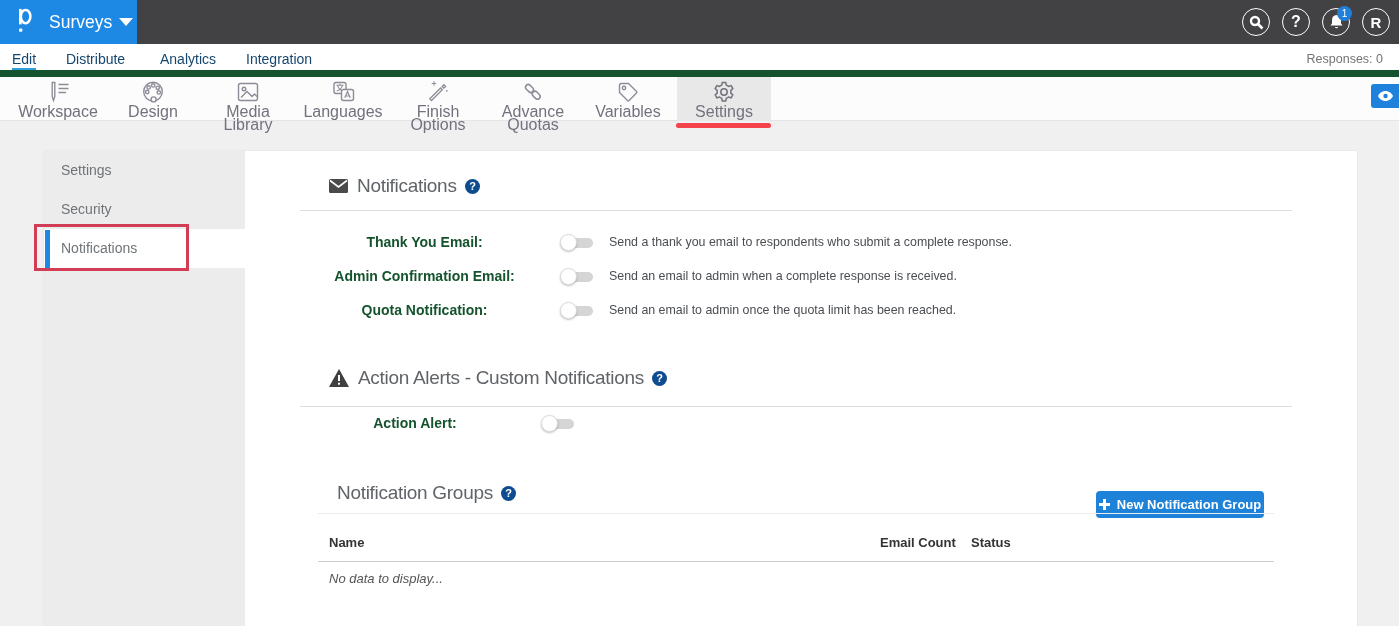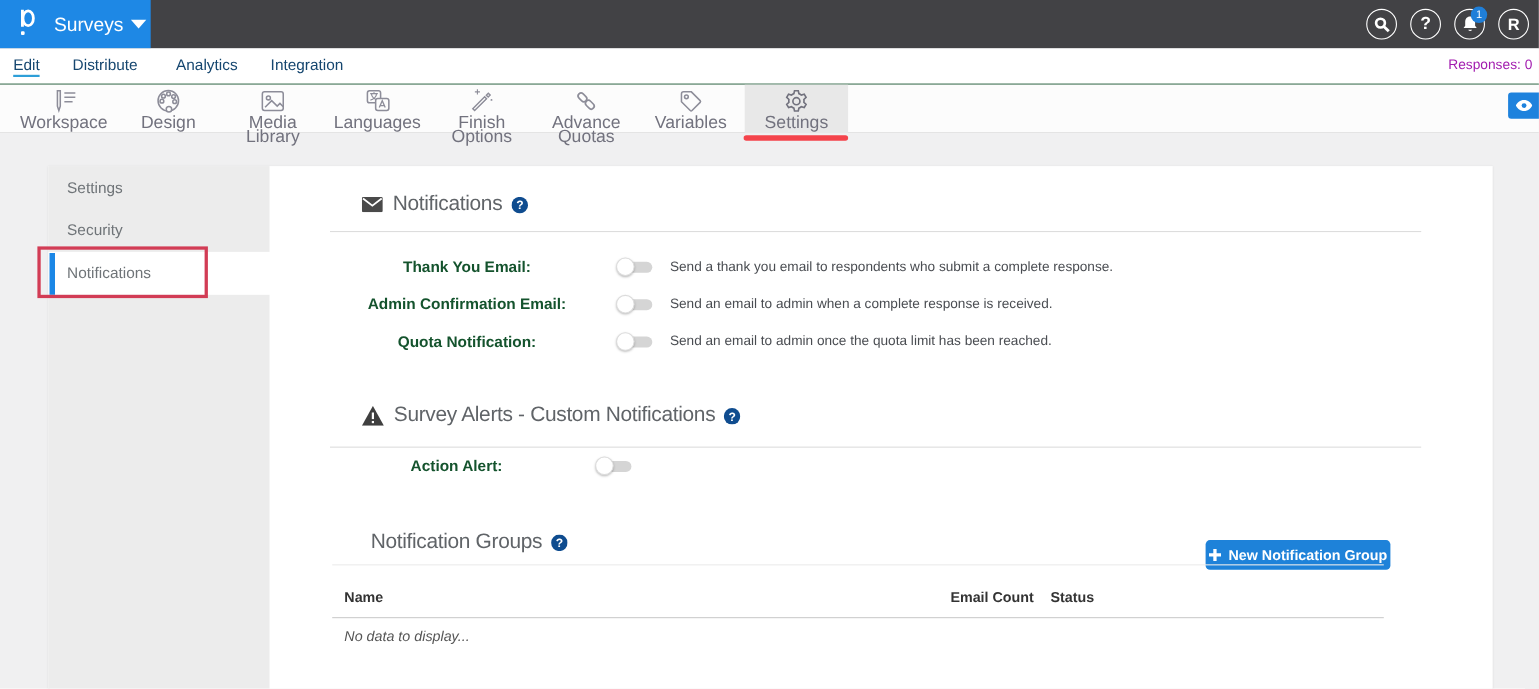--- a/index.html
+++ b/index.html
@@ -15,24 +15,24 @@
   .crumbs { position:absolute; left:167px; top:0; height:44px; display:flex; align-items:center; }
   .crumbs .c1 { color:#7fa9c9; font-size:17px; }
   .crumbs .sep { color:#9a9a9a; font-size:11px; margin-left:10px; margin-right:24px; }
   .crumbs .c2 { color:#fff; font-size:15px; }
   .topicons { position:absolute; right:9px; top:8px; display:flex; }
   .cir { width:28px; height:28px; border:1.5px solid #fff; border-radius:50%; margin-left:12px; display:flex; align-items:center; justify-content:center; position:relative; color:#fff; }
   .cir .r { font-size:15px; font-weight:bold; }
   .badge { position:absolute; top:-3px; right:-3px; width:15px; height:15px; background:#1f7fd9; border-radius:50%; color:#fff; font-size:10px; display:flex; align-items:center; justify-content:center; }
 
   
-  .tabs { position:absolute; left:0; top:44px; width:1399px; height:33px; background:#fff; border-bottom:1px solid #14532d; }
+  .tabs { position:absolute; left:0; top:44px; width:1399px; height:33px; background:#fff; border-bottom:7px solid #14532d; }
   .tabs .tab { position:absolute; top:0; height:26px; line-height:31px; font-size:14px; color:#15466f; }
   .tab.active { border-bottom:2px solid #2e9fd8; }
-  .responses { position:absolute; right:6px; top:0; height:32px; line-height:31px; font-size:12.5px; color:#a21caf; }
+  .responses { position:absolute; right:16px; top:0; height:32px; line-height:31px; font-size:12.5px; color:#737373; }
 
   
   .toolbar { position:absolute; left:0; top:77px; width:1399px; height:44px; background:#fcfcfc; border-bottom:1px solid #e4e4e4; }
   .titem { position:absolute; top:0; width:94px; height:44px; text-align:center; }
   .titem svg { display:block; margin:3px auto 0; }
   .titem .lbl { font-size:16px; color:#72727e; margin-top:1px; line-height:13px; }
   .titem.active { background:#e8e8e8; }
   .redbar { position:absolute; left:676px; top:123px; width:95px; height:5px; background:#f4434b; border-radius:3px; }
   .urlbox { position:absolute; left:1015px; top:7px; width:280px; height:29px; border:1px solid #c9c9c9; border-radius:3px; background:#fff; font-size:12.7px; color:#5f6063; line-height:27px; padding-left:10px; white-space:nowrap; overflow:hidden; }
   .previewbtn { position:absolute; left:1371px; top:7px; width:84px; height:24px; background:#1e82dd; border-radius:3px; color:#fff; font-size:13px; font-weight:bold; display:flex; align-items:center; justify-content:center; }
@@ -232,21 +232,21 @@
         <div class="fdesc">Send an email to admin once the quota limit has been reached.</div>
       </div>
     </div>
 
     <div class="sechead" style="position:absolute; left:29px; top:216px;">
       <svg width="20" height="18" viewBox="0 0 20 18">
           <path d="M10 0 L20 18 L0 18 Z" fill="#3f3f3f"></path>
           <rect x="9" y="6" width="2" height="6" fill="#fff"></rect>
           <rect x="9" y="13.7" width="2" height="2" fill="#fff"></rect>
         </svg>
-      <span style="margin-left:9px;">Survey Alerts - Custom Notifications</span>
+      <span style="margin-left:9px;">Action Alerts - Custom Notifications</span>
       <svg class="qm" width="15" height="15" viewBox="0 0 15 15">
           <circle cx="7.5" cy="7.5" r="7.5" fill="#0f4c8f"></circle>
           <text x="7.5" y="11.3" font-size="11" font-weight="bold" fill="#fff" text-anchor="middle" font-family="Liberation Sans">?</text>
         </svg>
     </div>
     <div class="hr" style="position:absolute; left:0px; top:255px; width:992px;"></div>
 
     <div style="position:absolute; left:0px; top:255px;">
       <div class="frow">
         <div class="flabel" style="width:230px;">Action Alert:</div>
@@ -264,21 +264,21 @@
           <text x="7.5" y="11.3" font-size="11" font-weight="bold" fill="#fff" text-anchor="middle" font-family="Liberation Sans">?</text>
         </svg>
     </div>
     <div class="newbtn" style="left:796px; top:340px;">
       <svg width="11" height="11" viewBox="0 0 11 11" style="margin-right:7px;">
           <path d="M5.5 0 V11 M0 5.5 H11" stroke="#fff" stroke-width="3"></path>
         </svg>
       New Notification Group
     </div>
 
-    <div style="position:absolute; left:2px; top:362px; width:956px;">
+    <div style="position:absolute; left:18px; top:362px; width:956px;">
       <div class="thead" style="display:flex; font-size:13px; font-weight:bold; color:#333; border-top:1px solid #ebebeb; border-bottom:1px solid #ccc; height:49px; align-items:center; padding-top:10px;">
         <div style="padding-left:11px; width:562px;">Name</div>
         <div style="width:91px;">Email Count</div>
         <div>Status</div>
       </div>
       <div class="nodata" style="padding:9px 0 0 11px;">No data to display...</div>
     </div>
   </div>
 </div>
 

